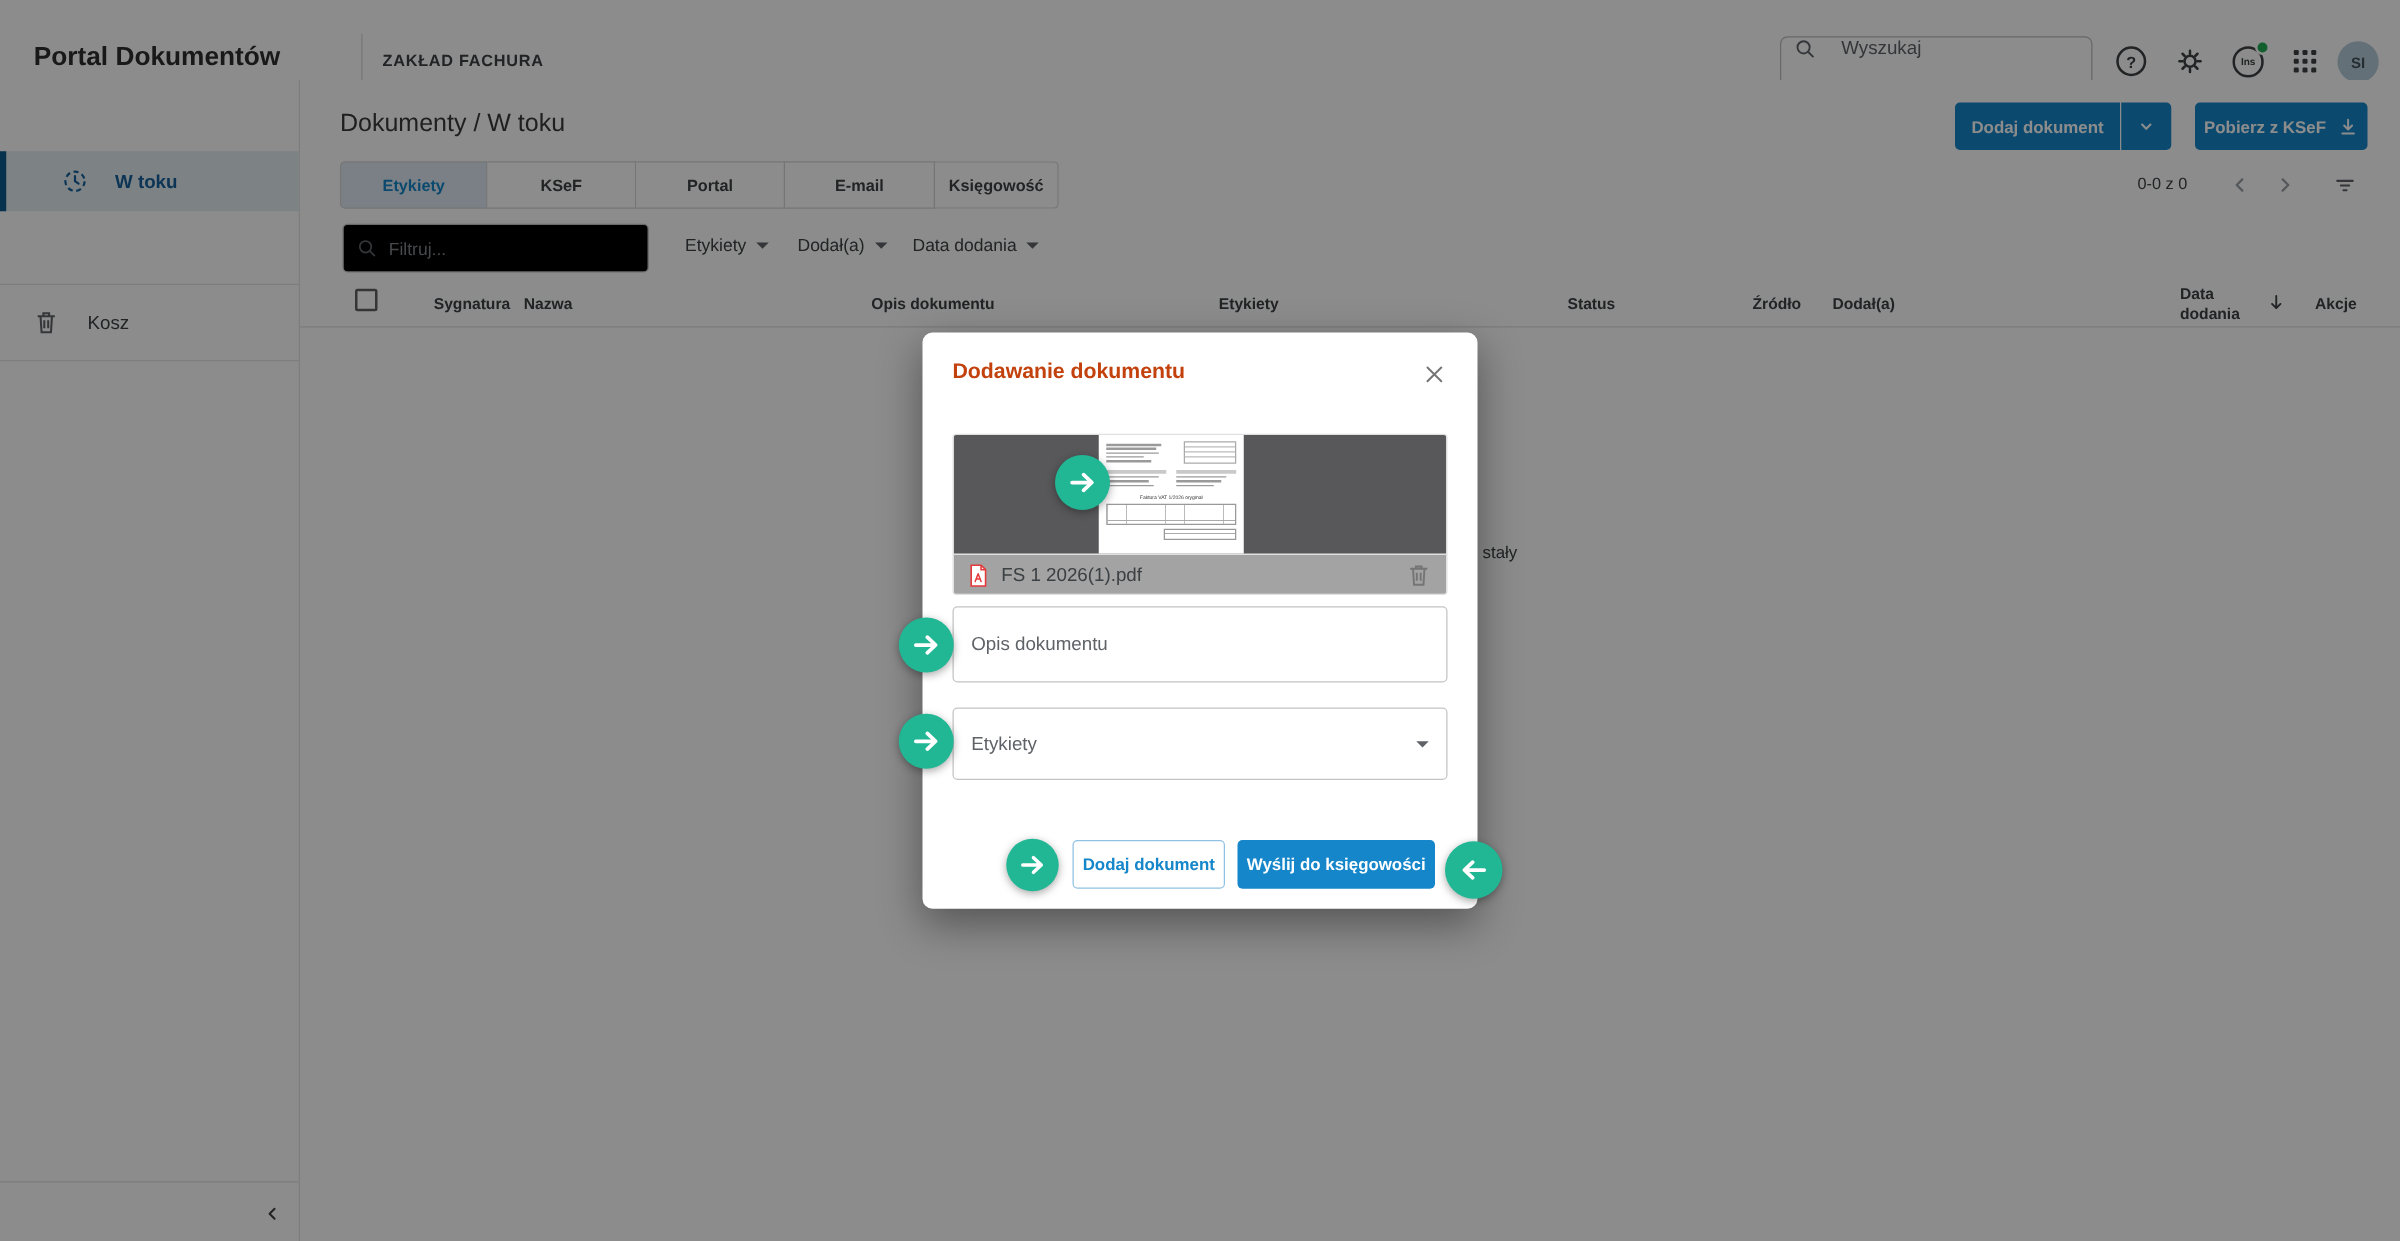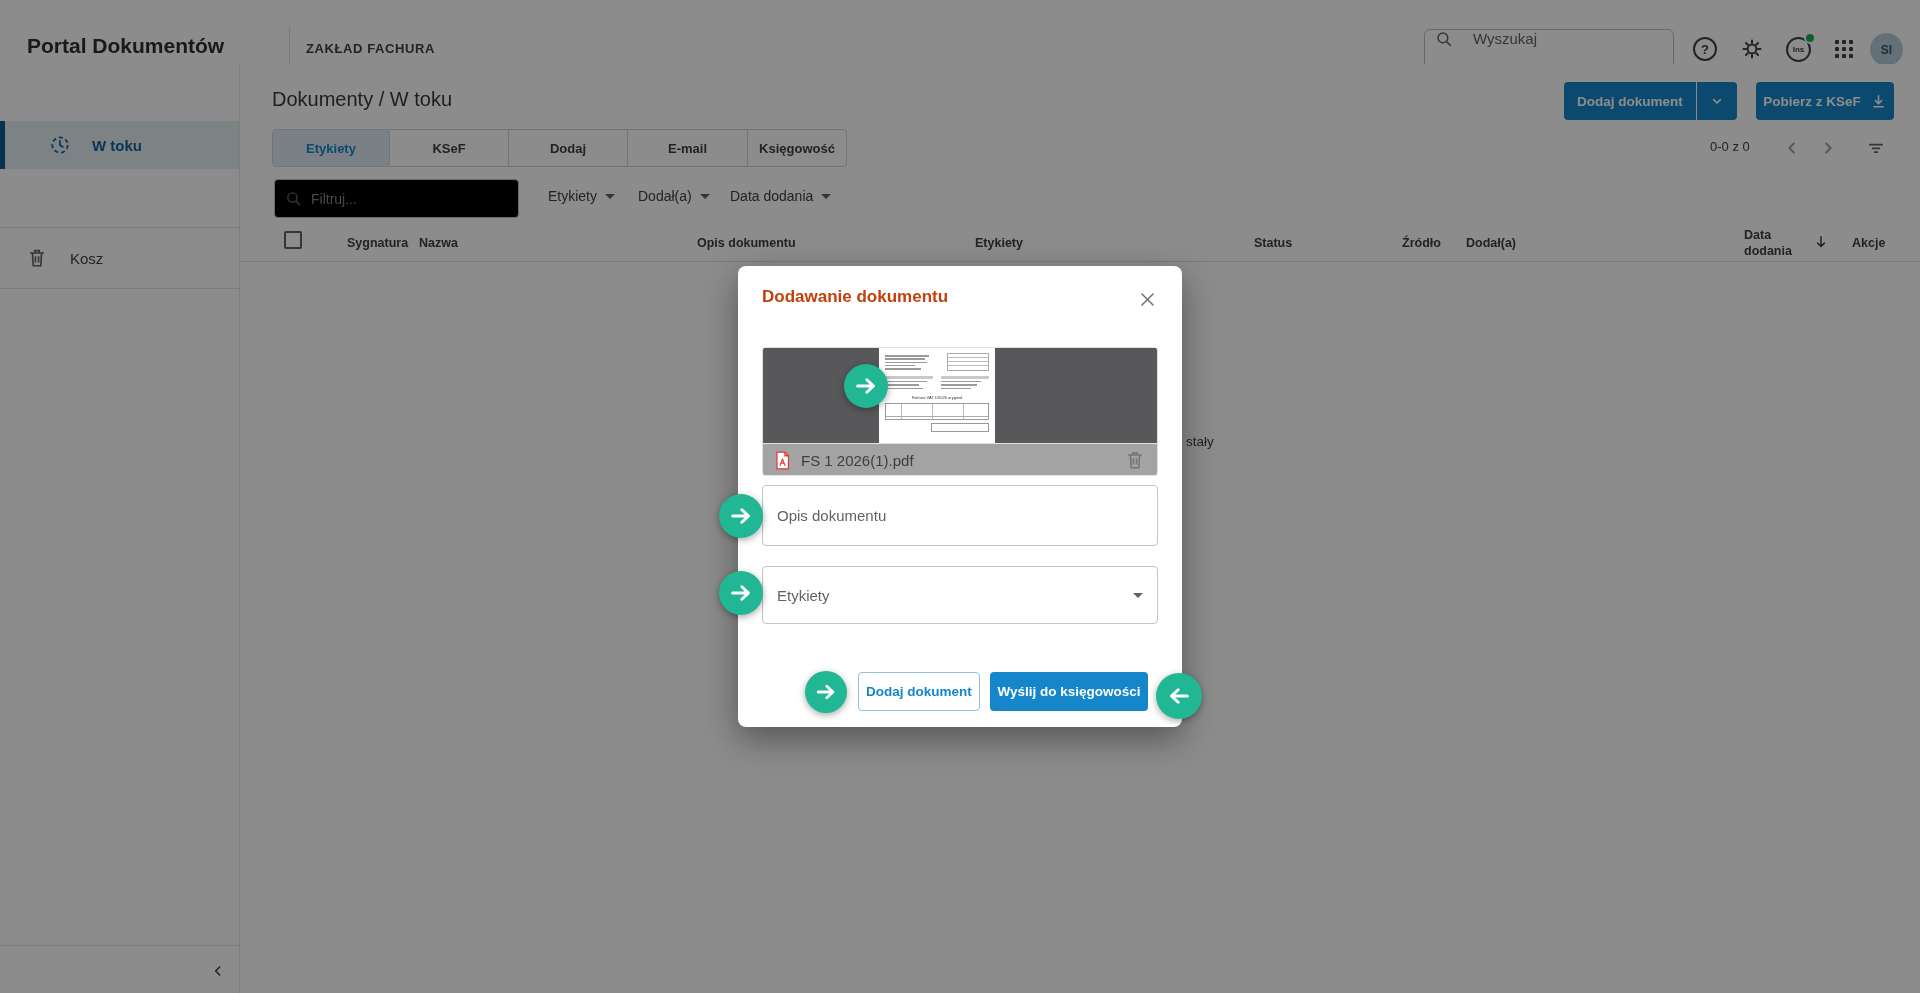--- a/index.html
+++ b/index.html
@@ -210,21 +210,21 @@
       <span>
         <svg width="17" height="17" viewBox="0 0 24 24" fill="none" stroke="#fff" stroke-width="2.2" stroke-linecap="round" stroke-linejoin="round">
             <path d="M12 4v10M7.5 10.5 12 15l4.5-4.5M5.5 19.5h13"></path>
           </svg>
       </span>
     </button>
 
     <div class="tabs">
       <div class="tab active" style="width:118px;">Etykiety</div>
       <div class="tab" style="width:119px;">KSeF</div>
-      <div class="tab" style="width:119px;">Dodaj</div>
+      <div class="tab" style="width:119px;">Portal</div>
       <div class="tab" style="width:120px;">E-mail</div>
       <div class="tab" style="width:99px;">Księgowość</div>
     </div>
 
     <div class="pag-text">0-0 z 0</div>
     <div class="pag-prev">
       <svg width="18" height="18" viewBox="0 0 24 24" fill="none" stroke="currentColor" stroke-width="2.4" stroke-linecap="round" stroke-linejoin="round">
           <path d="M14.5 6 8.5 12l6 6"></path>
         </svg>
     </div>

